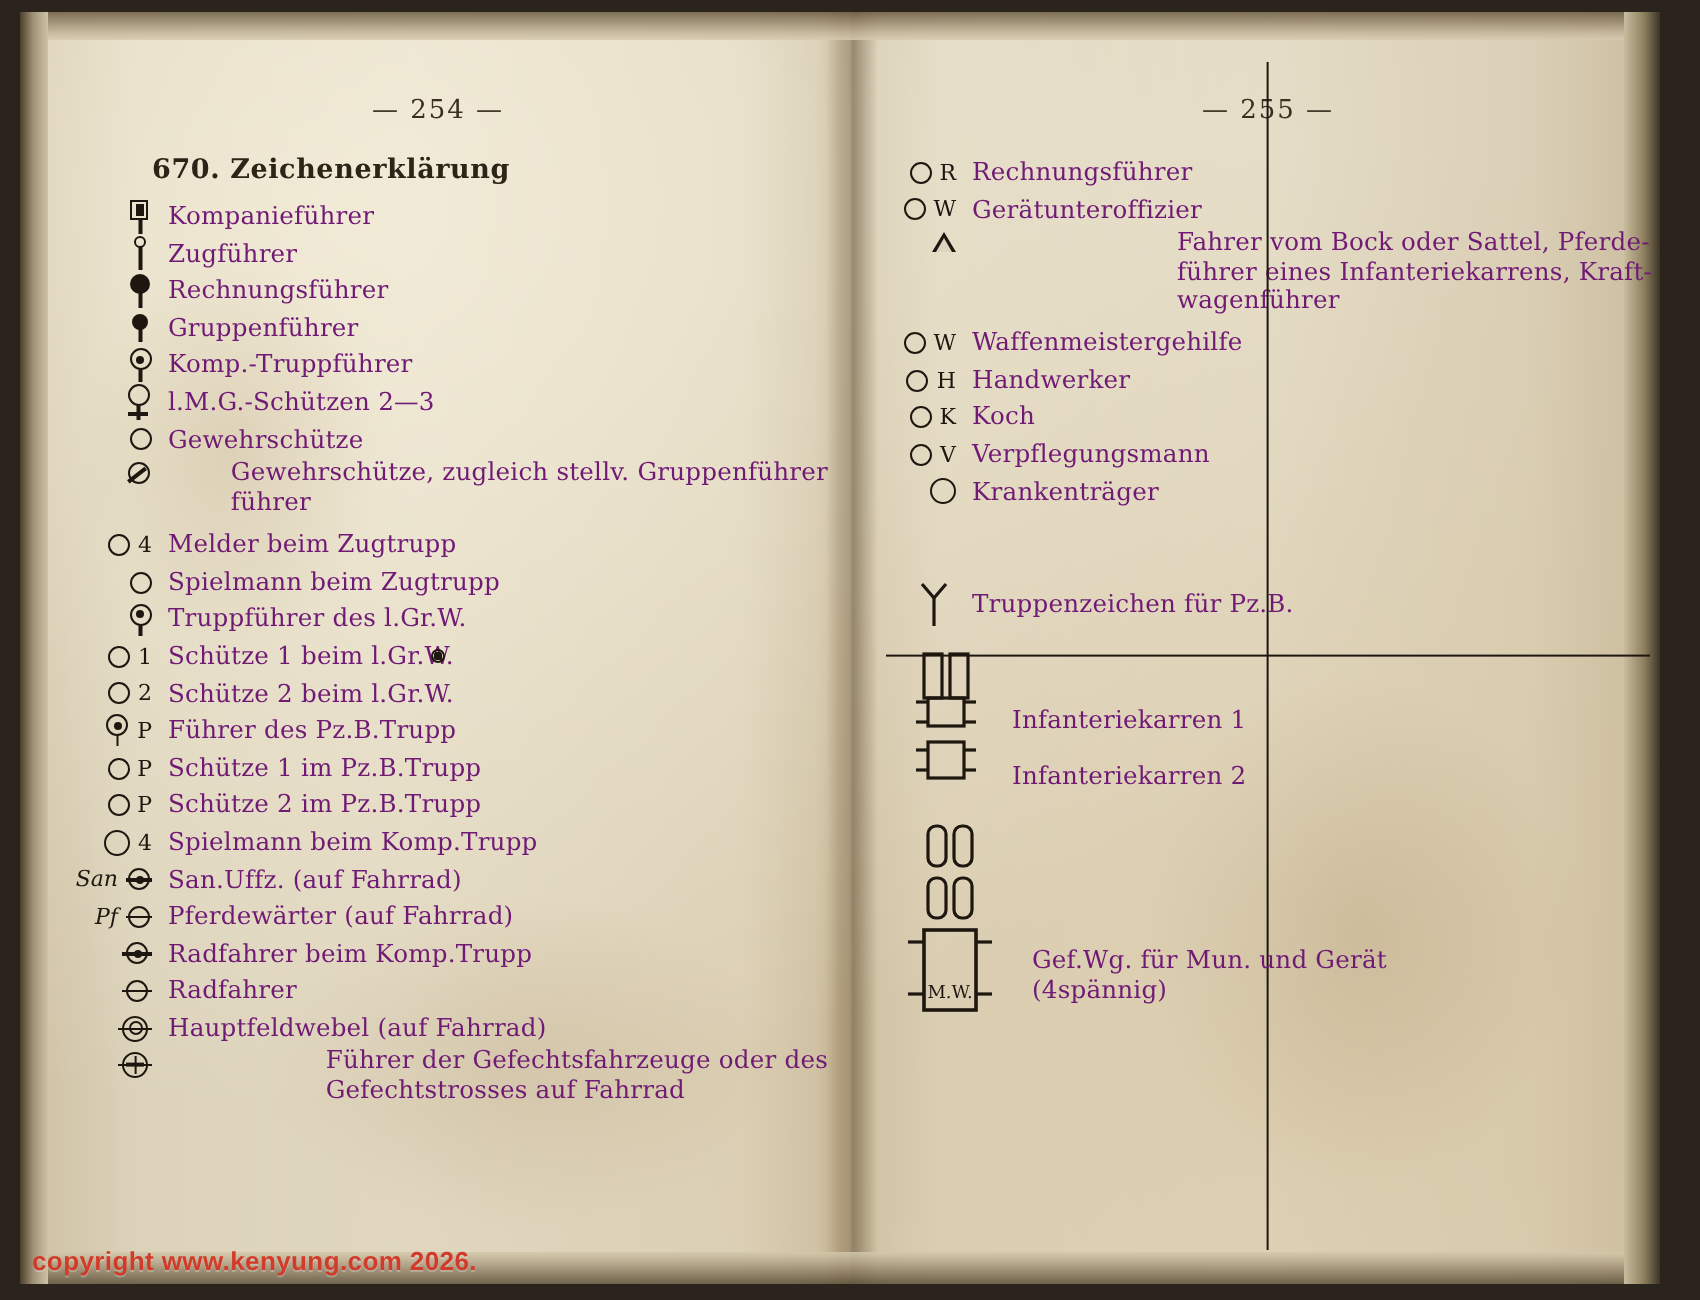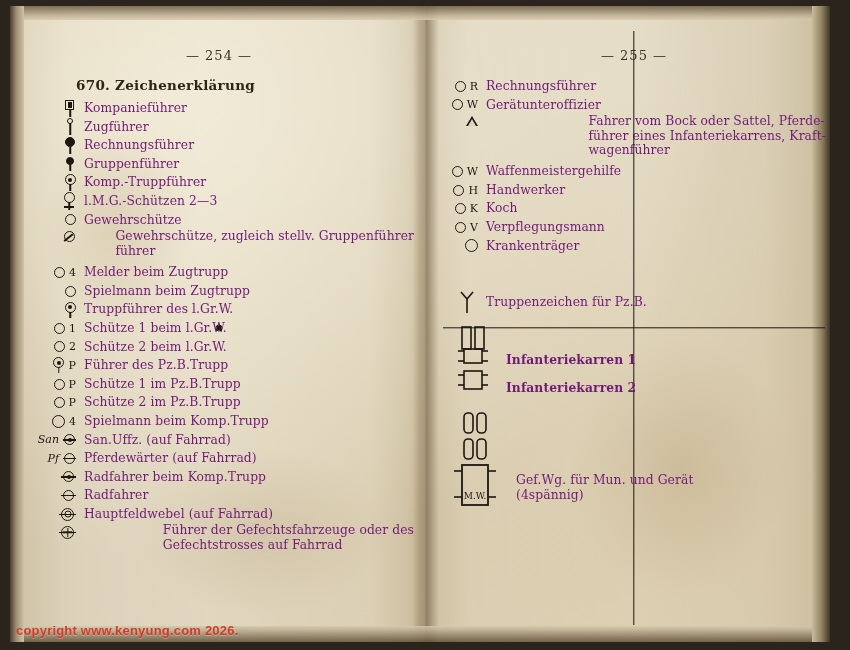--- a/index.html
+++ b/index.html
@@ -456,21 +456,21 @@
           <div class="sym rcol">
             <svg width="22" height="24" viewBox="0 0 22 24">
               <path d="M11 23 L11 9" stroke="#1d1710" stroke-width="1.6" fill="none"></path>
               <path d="M11 9 L5 2" stroke="#1d1710" stroke-width="1.6" fill="none"></path>
               <path d="M11 9 L17 2" stroke="#1d1710" stroke-width="1.6" fill="none"></path>
             </svg>
           </div>
           <div class="lbl">Truppenzeichen für Pz.B.</div>
         </div>
 
-        <div style="position:relative;height:80px;margin-top:10px;font-weight:bold;">
+        <div style="position:relative;height:80px;margin-top:10px;">
           <svg width="60" height="80" viewBox="0 0 60 80" style="position:absolute;left:4px;top:0;">
 
             <rect x="16" y="2" width="9" height="22" fill="none" stroke="#1d1710" stroke-width="1.6"></rect>
             <rect x="29" y="2" width="9" height="22" fill="none" stroke="#1d1710" stroke-width="1.6"></rect>
             <rect x="18" y="24" width="18" height="14" fill="none" stroke="#1d1710" stroke-width="1.6"></rect>
             <line x1="12" y1="26" x2="18" y2="26" stroke="#1d1710" stroke-width="1.6"></line>
             <line x1="36" y1="26" x2="42" y2="26" stroke="#1d1710" stroke-width="1.6"></line>
             <line x1="12" y1="36" x2="18" y2="36" stroke="#1d1710" stroke-width="1.6"></line>
             <line x1="36" y1="36" x2="42" y2="36" stroke="#1d1710" stroke-width="1.6"></line>
 

